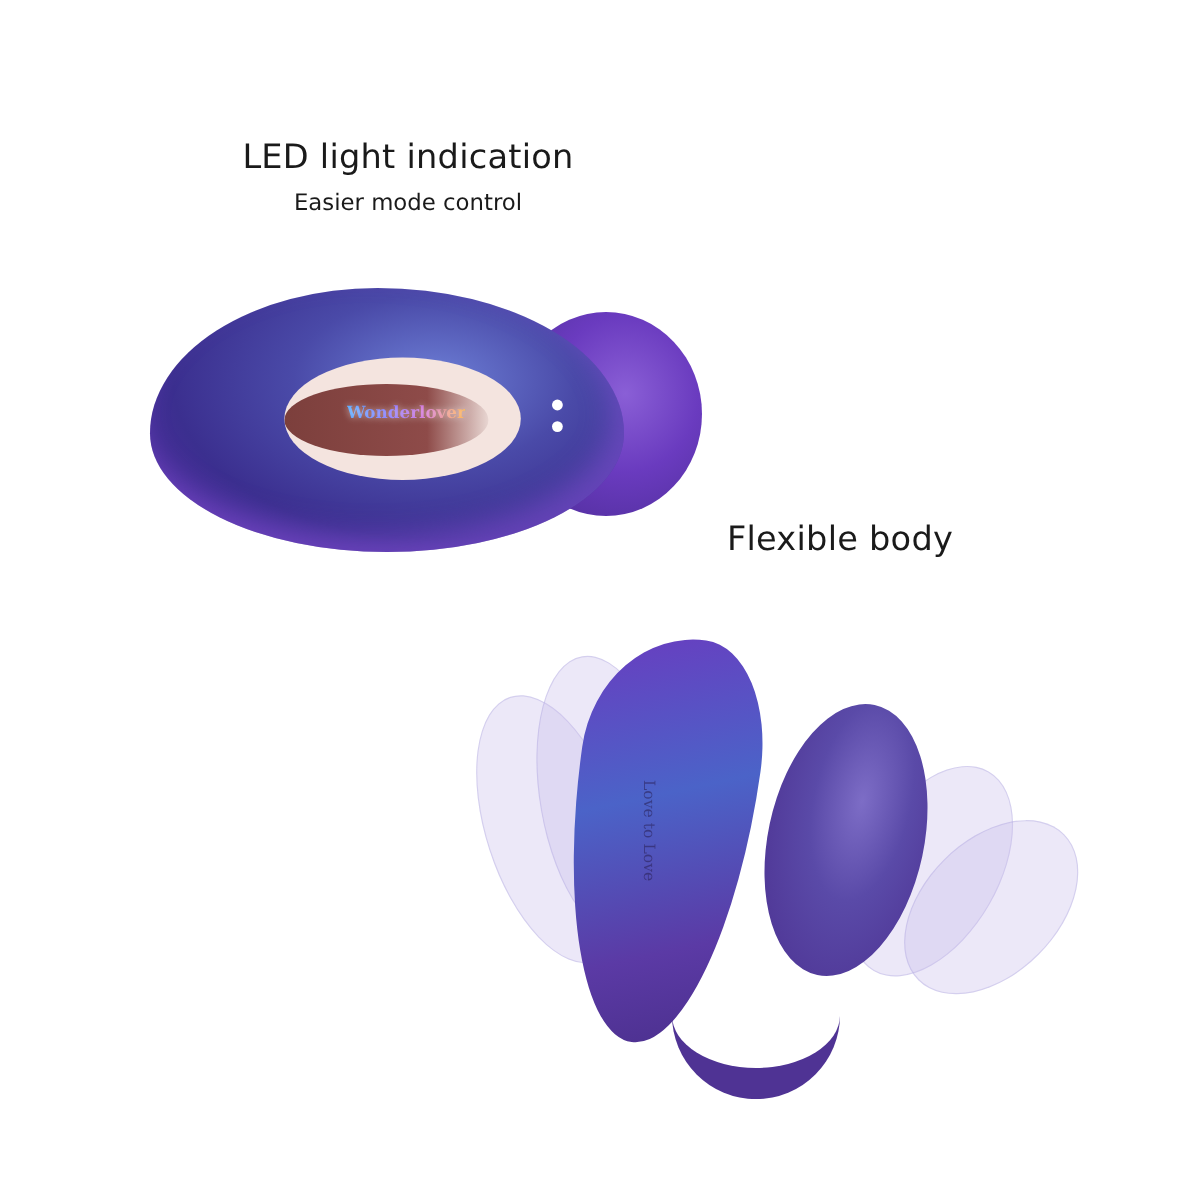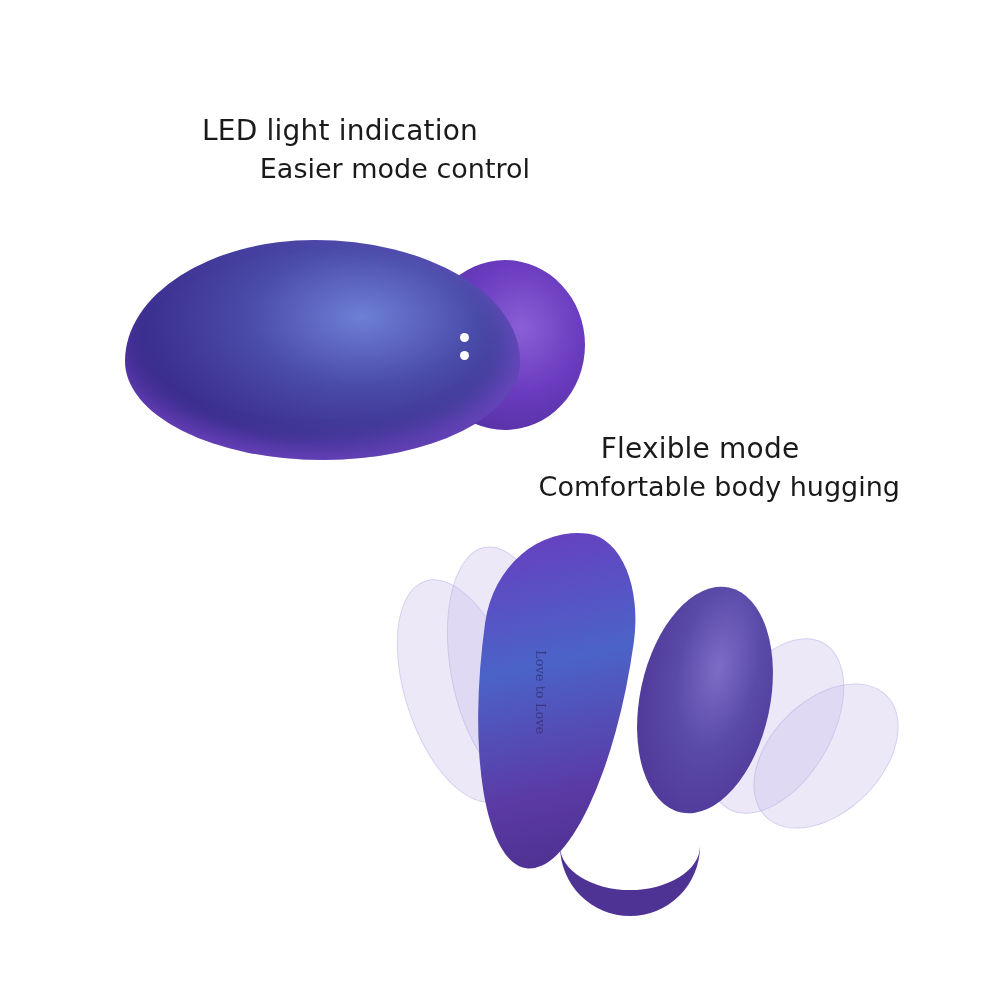--- a/index.html
+++ b/index.html
@@ -1,20 +1,20 @@
 <!DOCTYPE html>
 <html><head>
   <meta charset="utf-8">
   <style>
     html, body { margin: 0; padding: 0; background: #ffffff; }
     body { width: 1000px; height: 1000px; position: relative; overflow: hidden;
            font-family: "DejaVu Sans", "Liberation Sans", sans-serif; color: #1a1a1a; }
     .caption { position: absolute; text-align: center; }
     .caption .title { font-size: 28px; line-height: 42px; letter-spacing: 0.2px; }
-    .caption .subtitle { font-size: 27px; line-height: 34px; text-align: right; }
+    .caption .subtitle { font-size: 19px; line-height: 34px; }
     #cap-led { left: 150px; top: 110px; width: 380px; }
     #cap-shaft { left: 500px; top: 428px; width: 400px; }
 
     
     .prod-top { position: absolute; left: 125px; top: 240px; width: 460px; height: 230px; }
     .lobe-back { position: absolute; left: 300px; top: 20px; width: 160px; height: 170px;
                  border-radius: 50%; background: radial-gradient(ellipse at 60% 40%, #8a5fd6 0%, #6a3bbf 45%, #4a2b93 100%); }
     .body-main { position: absolute; left: 0; top: 0; width: 395px; height: 220px;
                  border-radius: 48% 52% 50% 50% / 55% 55% 45% 45%;
                  background: radial-gradient(ellipse at 60% 35%, #6d7fd6 0%, #4a4aa8 35%, #3b2f8f 65%, #5b2aa8 100%);
@@ -51,28 +51,31 @@
 <body>
 
 <div class="caption" id="cap-led">
   <div class="title">LED light indication</div>
   <div class="subtitle">Easier mode control</div>
 </div>
 
 <div class="prod-top">
   <div class="lobe-back"></div>
   <div class="body-main">
+    <div class="window">
+      <div class="window-inner"></div>
+      <span class="brand">Wonderlover</span>
+    </div>
     <div class="dot" style="left:335px; top:93px;"></div>
     <div class="dot" style="left:335px; top:111px;"></div>
   </div>
 </div>
 
 <div class="caption" id="cap-shaft">
-  <div class="title">Flexible mode</div>
-  <div class="subtitle">Comfortable body hugging</div>
+  <div class="title">Flexible body</div>
 </div>
 
 <div class="prod-bottom">
   <div class="ghost" style="left:15px; top:55px; width:110px; height:230px; transform:rotate(-18deg);"></div>
   <div class="ghost" style="left:60px; top:25px; width:110px; height:240px; transform:rotate(-10deg);"></div>
   <div class="ghost" style="left:330px; top:110px; width:110px; height:190px; transform:rotate(30deg);"></div>
   <div class="ghost" style="left:380px; top:150px; width:110px; height:170px; transform:rotate(45deg);"></div>
   <div class="arm"></div>
   <div class="neck"></div>
   <div class="bulb"></div>

